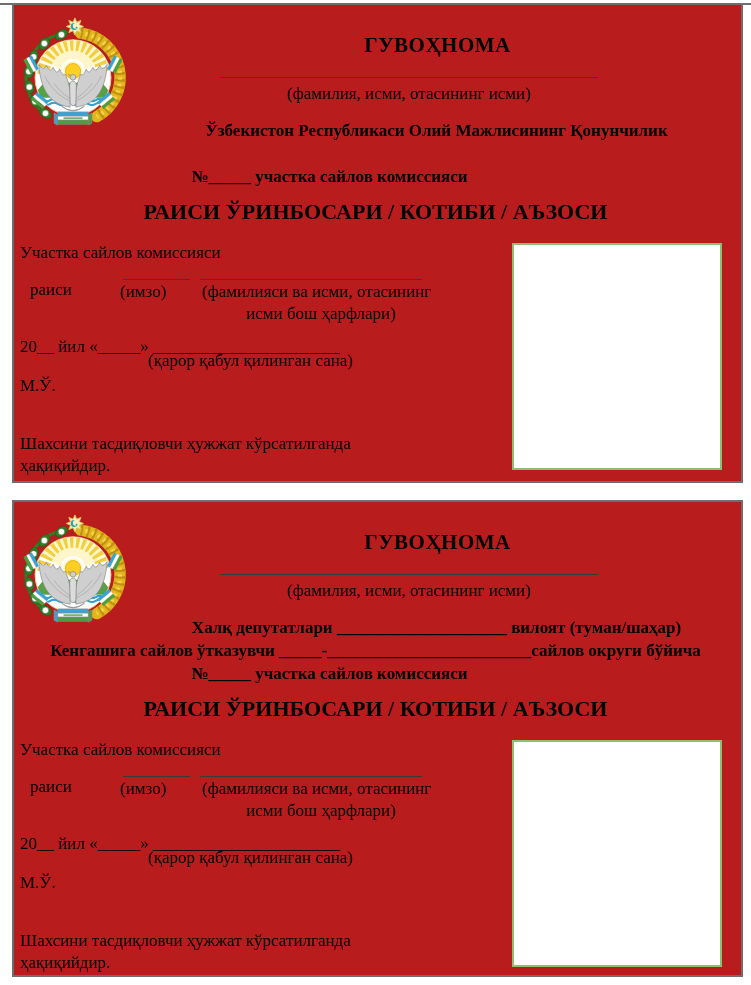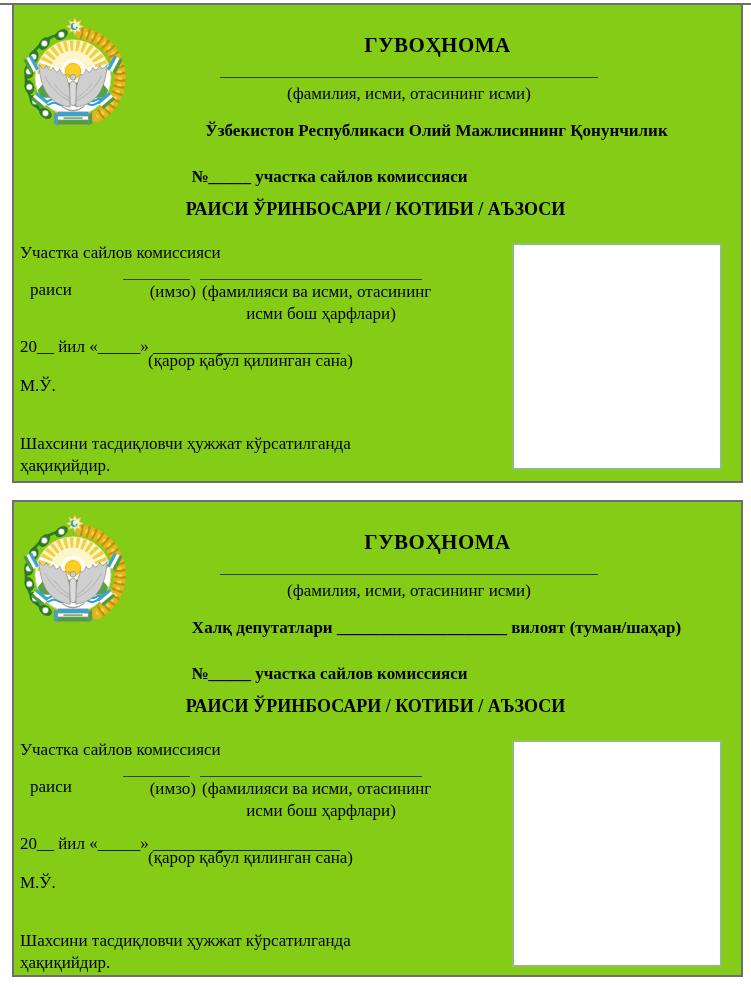--- a/index.html
+++ b/index.html
@@ -4,43 +4,43 @@
 <style>
   html,body{margin:0;padding:0;}
   body{
     width:751px;height:985px;position:relative;overflow:hidden;
     background:#ffffff;color:#000;
     font-family:"Liberation Serif","DejaVu Serif",serif;
     -webkit-font-smoothing:antialiased;
   }
   .top-rule{position:absolute;top:3px;left:0;width:751px;height:2px;background:#6e6e6e;}
   .card{
-    position:absolute;left:12px;width:731px;background:#84cc16;
+    position:absolute;left:12px;width:731px;background:#b91c1c;
     border:2px solid #6e6e6e;box-sizing:border-box;font-family:Liberation Serif, serif;
   }
   #card1{top:3px;height:480px;}
   #card2{top:500px;height:477px;}
   .card > *{position:absolute;}
   .emblem{left:2px;top:12px;width:114px;height:112px;}
   .emblem svg{width:100%;height:100%;display:block;}
   .title{margin:0;top:28px;left:126px;right:6px;text-align:center;
          font-size:21px;font-weight:bold;letter-spacing:.5px;}
   .name-line{top:72px;left:206px;width:378px;height:0;border-top:1.5px solid #3a3a3a;}
   .name-caption{top:79px;left:206px;width:378px;text-align:center;font-size:17px;}
   .subj{font-weight:bold;font-size:17px;text-align:center;}
   .subj1{top:116px;left:126px;right:8px;white-space:nowrap;}
   .subj2{top:139px;left:4px;right:8px;white-space:nowrap;}
   .subj3{top:162px;left:4px;right:100px;}
-  .role{top:194px;left:4px;right:8px;text-align:center;font-weight:bold;font-size:18px;}
+  .role{top:194px;left:4px;right:8px;text-align:center;font-weight:bold;font-size:22px;}
   .b{font-size:17px;text-align:right;}
   .commission1{top:238px;left:6px;}
   .commission2{top:260px;left:16px;margin-top:15px;}
   .ul-short{top:274px;left:109px;width:67px;height:0;border-top:1.5px solid #3a3a3a;}
   .ul-long{top:274px;left:186px;width:222px;height:0;border-top:1.5px solid #3a3a3a;}
-  .sig-caption{top:277px;left:106px;width:76px;text-align:right;}
+  .sig-caption{top:277px;left:106px;width:76px;text-align:left;}
   .hint1{top:277px;left:188px;}
   .hint2{top:299px;left:188px;width:238px;text-align:center;}
   .date-line{top:323px;left:6px;white-space:nowrap;margin-top:9px;}
   .date-caption{top:346px;left:134px;}
   .seal{top:371px;left:6px;}
   .validity1{top:429px;left:6px;}
   .validity2{top:451px;left:6px;}
   .photo-box{top:238px;left:498px;width:206px;height:223px;border:2px solid #8fbe72;background:#fff;}
   .defs-svg{position:absolute;width:0;height:0;overflow:hidden;}
 </style>
@@ -188,20 +188,21 @@
 <section class="card" id="card2">
   <div class="emblem">
     <svg viewBox="0 0 120 118">
         <use href="#uz-emblem"></use>
       </svg>
   </div>
   <h1 class="title">ГУВОҲНОМА</h1>
   <div class="name-line"></div>
   <div class="name-caption">(фамилия, исми, отасининг исми)</div>
   <div class="subj subj1">Халқ депутатлари ____________________ вилоят (туман/шаҳар)</div>
+  <div class="subj subj2">Кенгашига сайлов ўтказувчи _____-________________________сайлов округи бўйича</div>
   <div class="subj subj3">№_____ участка сайлов комиссияси</div>
   <div class="role">РАИСИ ЎРИНБОСАРИ / КОТИБИ / АЪЗОСИ</div>
   <div class="b commission1">Участка сайлов комиссияси</div>
   <div class="b commission2">раиси</div>
   <div class="ul-short"></div>
   <div class="ul-long"></div>
   <div class="b sig-caption">(имзо)</div>
   <div class="b hint1">(фамилияси ва исми, отасининг</div>
   <div class="b hint2">исми бош ҳарфлари)</div>
   <div class="b date-line">20__ йил «_____» ______________________</div>

